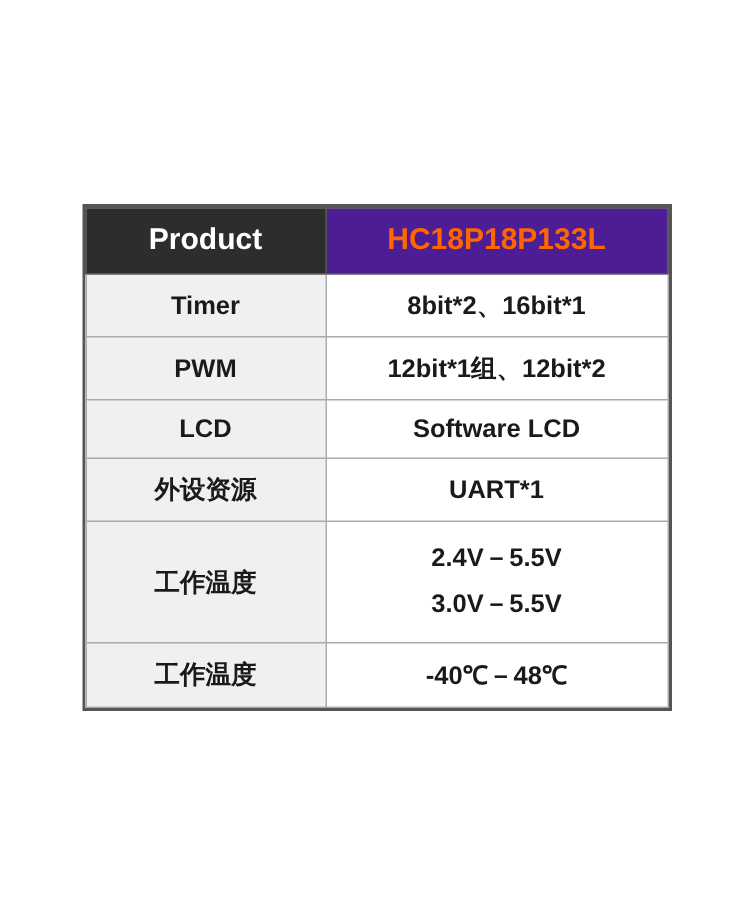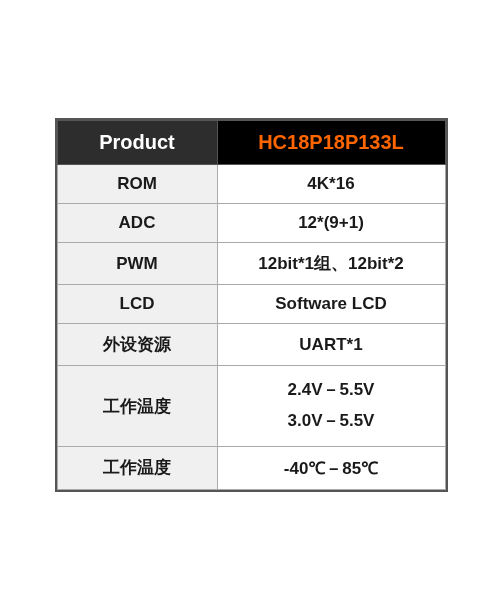--- a/index.html
+++ b/index.html
@@ -42,21 +42,21 @@
     }
 
     .header-row th:first-child {
       color: #fff;
       background-color: #2d2d2d;
       width: 160px;
     }
 
     .header-row th:last-child {
       color: #ff6600;
-      background-color: #000000;
+      background-color: #4c1d95;
     }
 
     tbody tr {
       border-bottom: 1px solid #aaa;
     }
 
     tbody tr td {
       border: 1px solid #aaa;
       padding: 9px 12px;
       text-align: center;
@@ -85,27 +85,23 @@
 
 <div class="table-wrapper">
   <table>
     <thead>
       <tr class="header-row">
         <th>Product</th>
         <th>HC18P18P133L</th>
       </tr>
     </thead>
     <tbody id="table-body">
-    <tr>
-          <td>ROM</td>
-          <td>4K*16</td>
-        </tr>
         <tr>
-          <td>ADC</td>
-          <td>12*(9+1)</td>
+          <td>Timer</td>
+          <td>8bit*2、16bit*1</td>
         </tr>
         <tr>
           <td>PWM</td>
           <td>12bit*1组、12bit*2</td>
         </tr>
         <tr>
           <td>LCD</td>
           <td>Software LCD</td>
         </tr>
         <tr>
@@ -114,17 +110,17 @@
         </tr>
         <tr>
           <td>工作温度</td>
           <td class="voltage-cell">
             <div>2.4V－5.5V</div>
             <div>3.0V－5.5V</div>
           </td>
         </tr>
         <tr>
           <td>工作温度</td>
-          <td>-40℃－85℃</td>
+          <td>-40℃－48℃</td>
         </tr>
       </tbody>
   </table>
 </div>
 
 </body></html>

